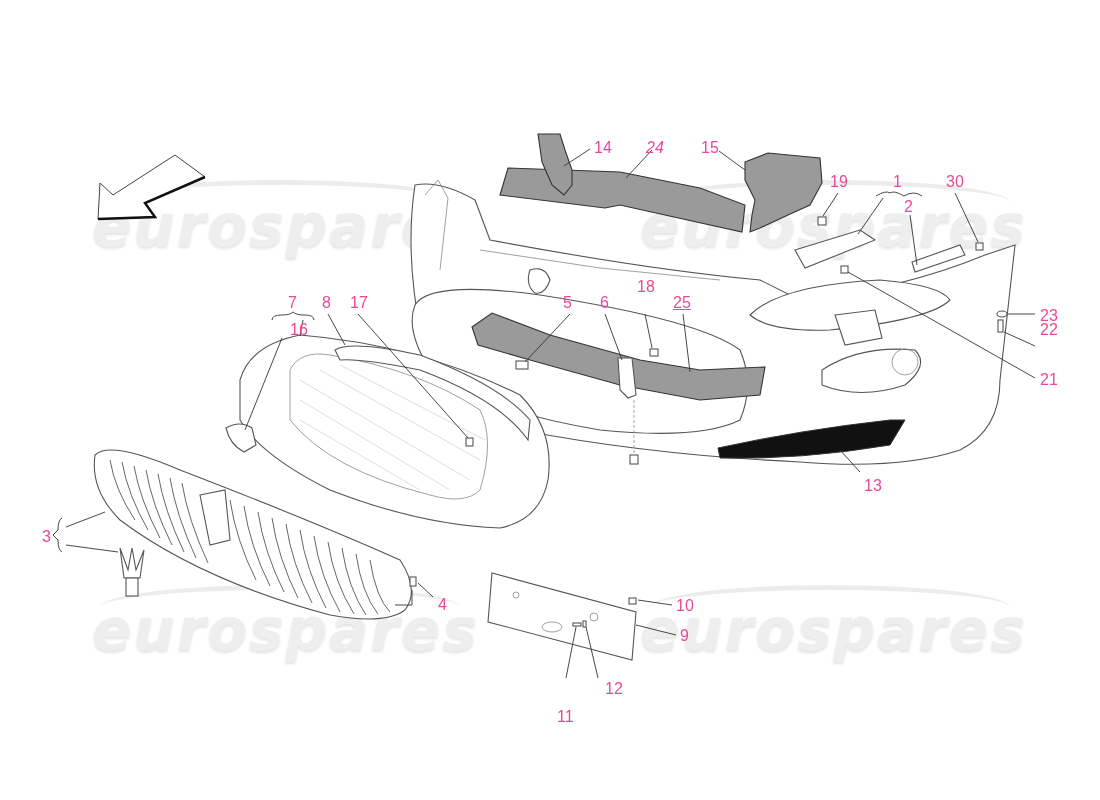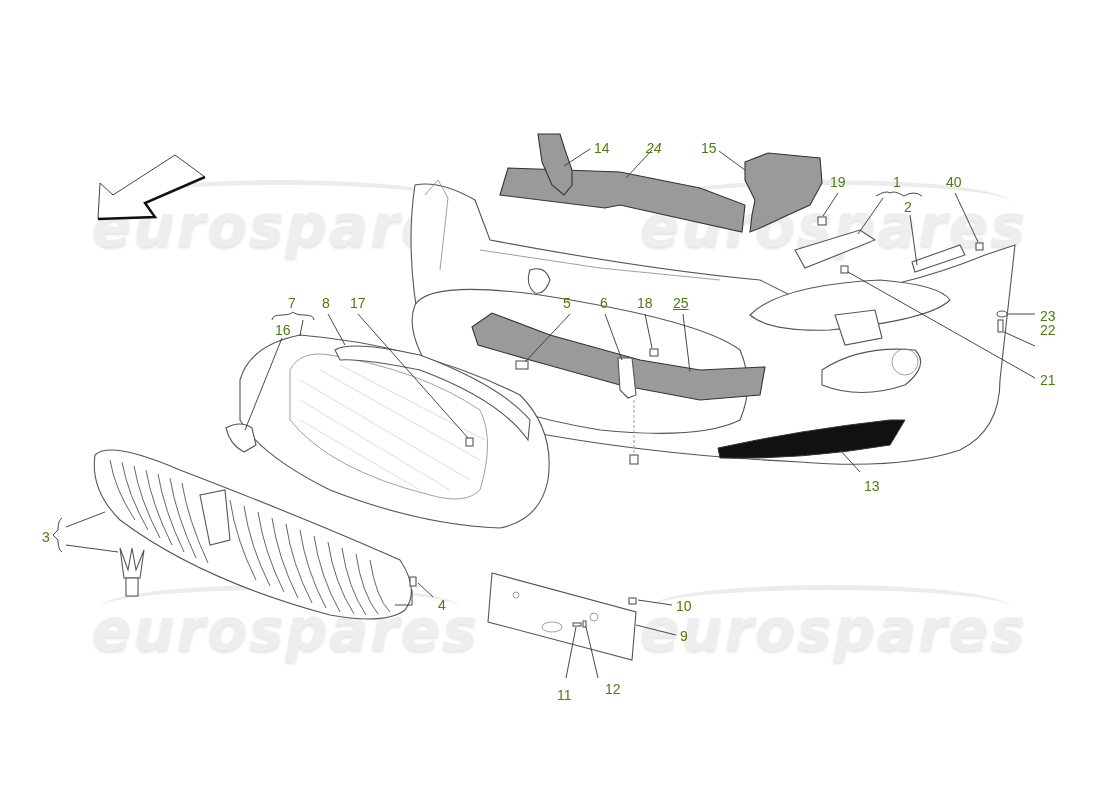--- a/index.html
+++ b/index.html
@@ -3,21 +3,21 @@
   <meta charset="utf-8">
   <style>
     html, body { margin: 0; padding: 0; background: #ffffff; }
     body { width: 1100px; height: 800px; position: relative; overflow: hidden;
            font-family: "Liberation Sans", sans-serif; }
     #canvas { position: absolute; left: 0; top: 0; width: 1100px; height: 800px; }
     .watermark { position: absolute; font-family: "DejaVu Sans", sans-serif; font-style: italic;
                  font-weight: bold; font-size: 58px; letter-spacing: 2px; color: #eeeeee;
                  text-shadow: 0 2px 3px #e2e2e2; user-select: none; white-space: nowrap; }
     .wm-swoosh { position: absolute; border-top: 5px solid #ececec; border-radius: 50% 50% 0 0; }
-    .callout { position: absolute; font-size: 14px; color: #4d7c0f; line-height: 14px;
+    .callout { position: absolute; font-size: 16px; color: #ec4899; line-height: 14px;
                font-family: "Liberation Sans", sans-serif; }
     svg .o { fill: #ffffff; stroke: #555555; stroke-width: 1.1; }
     svg .g { fill: #9a9a9a; stroke: #333333; stroke-width: 1.1; }
     svg .t { fill: none; stroke: #888888; stroke-width: 0.8; }
     svg .lead { fill: none; stroke: #333333; stroke-width: 0.9; }
     svg .blk { fill: #111111; stroke: #333333; stroke-width: 1; }
   </style>
 </head>
 <body>
 
@@ -159,27 +159,27 @@
 <span class="callout" style="left:893px;top:175px;">1</span>
 <span class="callout" style="left:904px;top:200px;">2</span>
 <span class="callout" style="left:42px;top:530px;">3</span>
 <span class="callout" style="left:438px;top:598px;">4</span>
 <span class="callout" style="left:563px;top:296px;">5</span>
 <span class="callout" style="left:600px;top:296px;">6</span>
 <span class="callout" style="left:288px;top:296px;">7</span>
 <span class="callout" style="left:322px;top:296px;">8</span>
 <span class="callout" style="left:680px;top:629px;">9</span>
 <span class="callout" style="left:676px;top:599px;">10</span>
-<span class="callout" style="left:557px;top:688px;">11</span>
+<span class="callout" style="left:557px;top:710px;">11</span>
 <span class="callout" style="left:593px;top:682px;margin-left:12px;">12</span>
 <span class="callout" style="left:864px;top:479px;">13</span>
 <span class="callout" style="left:594px;top:141px;">14</span>
 <span class="callout" style="left:701px;top:141px;text-align:center;">15</span>
-<span class="callout" style="left:275px;top:323px;">16</span>
+<span class="callout" style="left:290px;top:323px;">16</span>
 <span class="callout" style="left:350px;top:296px;">17</span>
-<span class="callout" style="left:637px;top:296px;">18</span>
+<span class="callout" style="left:637px;top:280px;">18</span>
 <span class="callout" style="left:830px;top:175px;">19</span>
-<span class="callout" style="left:946px;top:175px;">40</span>
+<span class="callout" style="left:946px;top:175px;">30</span>
 <span class="callout" style="left:1040px;top:373px;">21</span>
 <span class="callout" style="left:1040px;top:323px;">22</span>
 <span class="callout" style="left:1040px;top:309px;text-align:center;">23</span>
 <span class="callout" style="left:646px;top:141px;font-style:italic;">24</span>
 <span class="callout" style="left:673px;top:296px;text-decoration:underline;">25</span>
 
 </body></html>

